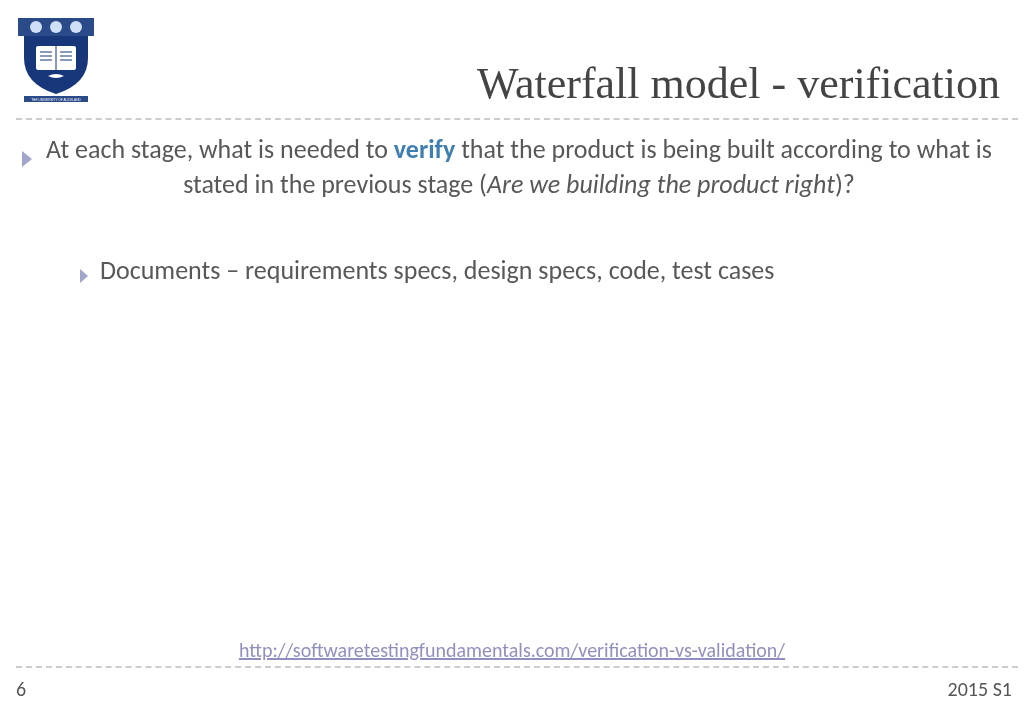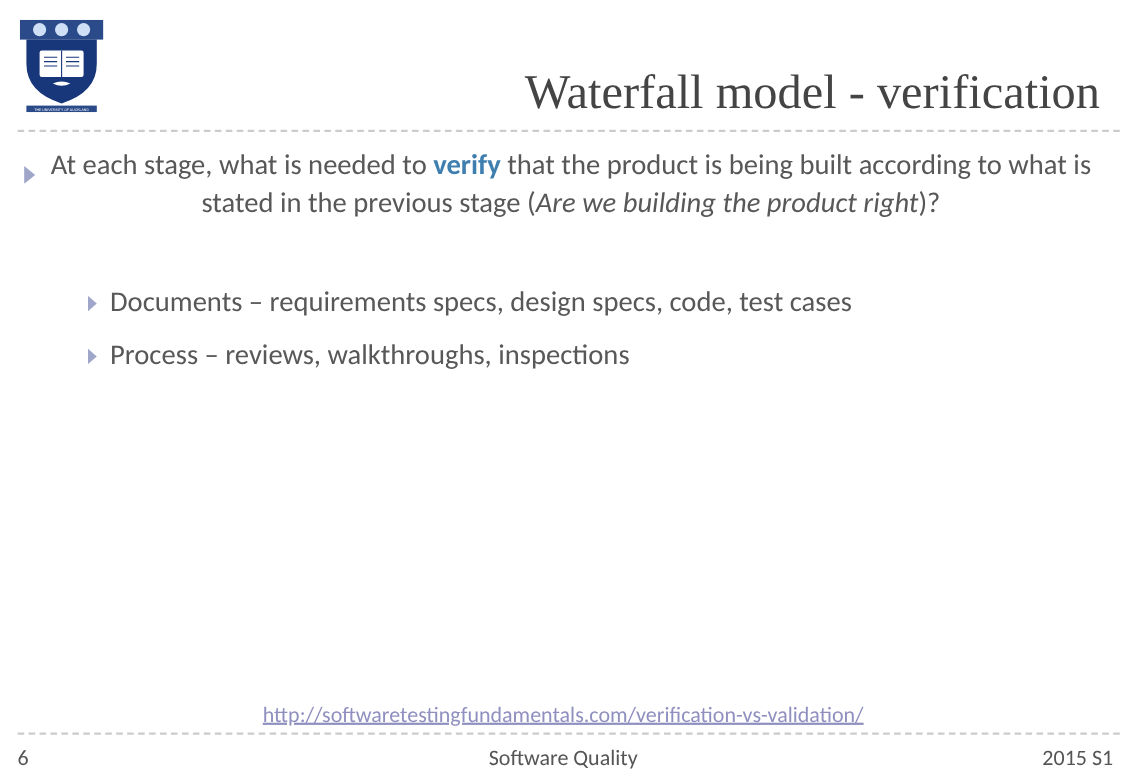--- a/index.html
+++ b/index.html
@@ -66,21 +66,21 @@
   .bullet-body {
     flex: 1 1 auto;
     text-align: center;
   }
   .sub-list {
     margin-top: 46px;
     margin-left: 58px;
   }
   .sub-bullet {
     display: flex;
-    align-items: flex-end;
+    align-items: center;
     gap: 10px;
     margin-bottom: 4px;
   }
   .verify {
     color: #3f7fb0;
     font-weight: 700;
   }
   .italic {
     font-style: italic;
   }
@@ -153,36 +153,27 @@
 
     <div class="sub-list">
       <div class="sub-bullet">
         <span class="bullet-mark">
           <svg width="12" height="14">
               <path d="M2 0 L10 7 L2 14 Z" fill="#9fa6c9"></path>
             </svg>
         </span>
         <span>Documents – requirements specs, design specs, code, test cases</span>
       </div>
-      <div class="sub-bullet">
-        <span class="bullet-mark">
-          <svg width="12" height="14">
-              <path d="M2 0 L10 7 L2 14 Z" fill="#9fa6c9"></path>
-            </svg>
-        </span>
-        <span>Process – reviews, walkthroughs, inspections</span>
-      </div>
     </div>
   </div>
 
   <div class="link">
     <a href="#">http://softwaretestingfundamentals.com/verification-vs-validation/</a>
   </div>
 
   <div class="hr hr-bottom"></div>
 
   <div class="footer">
     <span class="page-num">6</span>
-    <span class="footer-title">Software Quality</span>
     <span class="footer-right">2015 S1</span>
   </div>
 
 </div>
 
 </body></html>

